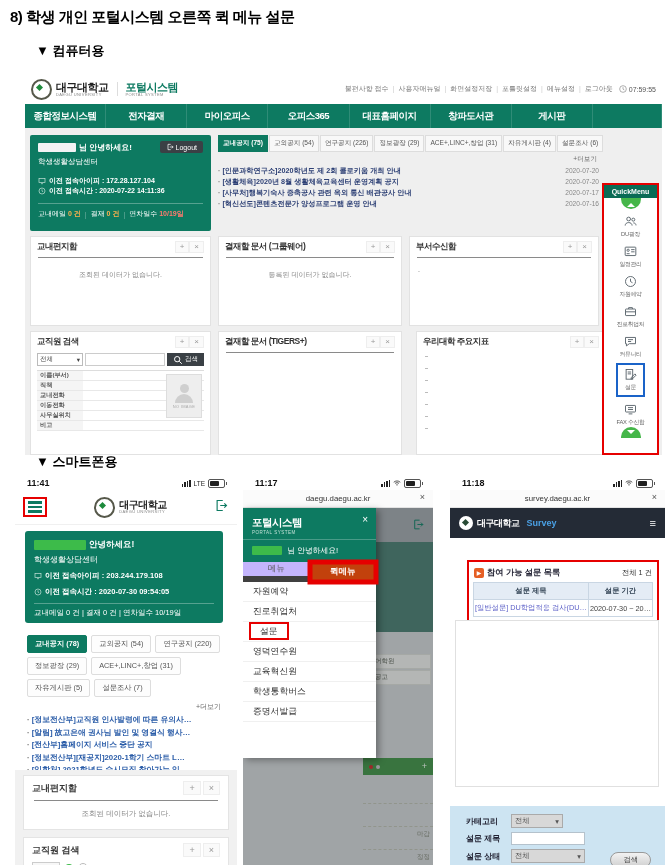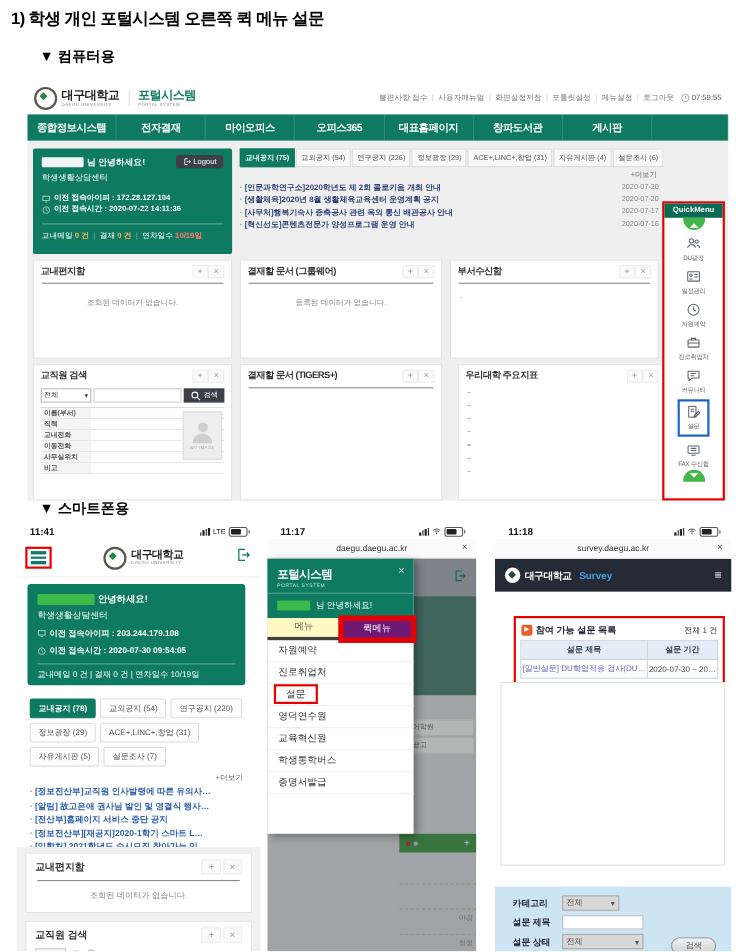--- a/index.html
+++ b/index.html
@@ -167,23 +167,23 @@
   .m2-frag{position:absolute;right:3px;font-size:6.5px;color:#7c8274;}
   .m2-dim{position:absolute;inset:0;background:rgba(40,44,46,0.25);}
   .drawer{position:absolute;left:0;top:0;width:133px;height:250px;background:#fff;box-shadow:3px 2px 7px rgba(0,0,0,0.35);}
   .d-head{background:#0d7a61;color:#fff;padding:5px 9px 3px;position:relative;line-height:1;}
   .d-head b{font-size:10.5px;letter-spacing:-0.5px;}
   .d-head i{display:block;font-style:normal;font-size:4.5px;letter-spacing:0.5px;color:#bfe0d6;margin-top:2px;}
   .d-x{position:absolute;right:8px;top:7px;font-size:10px;color:#fff;cursor:pointer;}
   .d-greet{background:#0d7a61;border-top:1px solid rgba(255,255,255,0.25);color:#fff;font-size:7.8px;padding:5px 9px 6px;}
   .d-greet .chip{width:30px;height:9px;}
   .d-tabs{display:flex;height:20px;}
-  .d-tab{flex:1;display:flex;align-items:center;justify-content:center;font-size:8.5px;color:#555;background:#fef9c3;
-         border-bottom:3px solid #404040;cursor:pointer;}
-  .d-tab.active{background:#701a75;color:#fff;font-weight:normal;border-bottom:0;box-shadow:0 0 0 2.5px #e60000 inset, 0 0 0 2.5px #e60000;}
+  .d-tab{flex:1;display:flex;align-items:center;justify-content:center;font-size:8.5px;color:#555;background:#c4b5fd;
+         border-bottom:6px solid #404040;cursor:pointer;}
+  .d-tab.active{background:#c2410c;color:#fff;font-weight:bold;border-bottom:0;box-shadow:0 0 0 2.5px #e60000 inset, 0 0 0 2.5px #e60000;}
   .d-item{height:19px;line-height:19px;padding-left:10px;font-size:8.8px;color:#333;border-bottom:1px solid #f0f0f0;cursor:pointer;}
   .d-item .anno-inline{display:inline-block;border:2px solid #e60000;padding:0 9px;line-height:14px;margin-left:-4px;}
 
   
   #m3{left:450px;width:215px;height:393px;}
   .m3-head{height:30px;background:#242b36;display:flex;align-items:center;padding:0 9px;gap:4px;}
   .m3-emb{width:14px;height:14px;border-radius:50%;background:#fff;position:relative;flex:0 0 auto;}
   .m3-emb::before{content:"";position:absolute;left:4px;top:4px;width:5px;height:5px;background:#274a35;transform:rotate(45deg);}
   .m3-univ{color:#fff;font-size:9px;font-weight:bold;letter-spacing:-0.5px;}
   .m3-app{color:#4aa0e4;font-size:9px;font-weight:bold;margin-left:3px;}
@@ -209,21 +209,21 @@
   .m3-in{width:72px;height:11px;background:#fff;border:1px solid #b5c2cc;}
   .m3-btn{position:absolute;right:14px;bottom:2px;background:linear-gradient(#f2f2f2,#cfcfcf);border:1px solid #999;
           border-radius:8px;font-size:7.3px;color:#444;padding:2px 12px;cursor:pointer;}
   .mini-svg{width:10px;height:10px;flex:0 0 auto;}
 </style>
 </head>
 <body>
 
 <div class="canvas">
 
-  <div class="doc-title">1) 학생 개인 포털시스템 오른쪽 퀵 메뉴 설문</div>
+  <div class="doc-title">8) 학생 개인 포털시스템 오른쪽 퀵 메뉴 설문</div>
   <div class="section-label" style="left:36px;top:42px;">▼ 컴퓨터용</div>
 
   <div id="pc">
     <div class="pc-header">
       <div class="brand">
         <span class="emblem"></span>
         <span class="bcol">
           <b>대구대학교</b>
           <i>DAEGU UNIVERSITY</i>
         </span>

